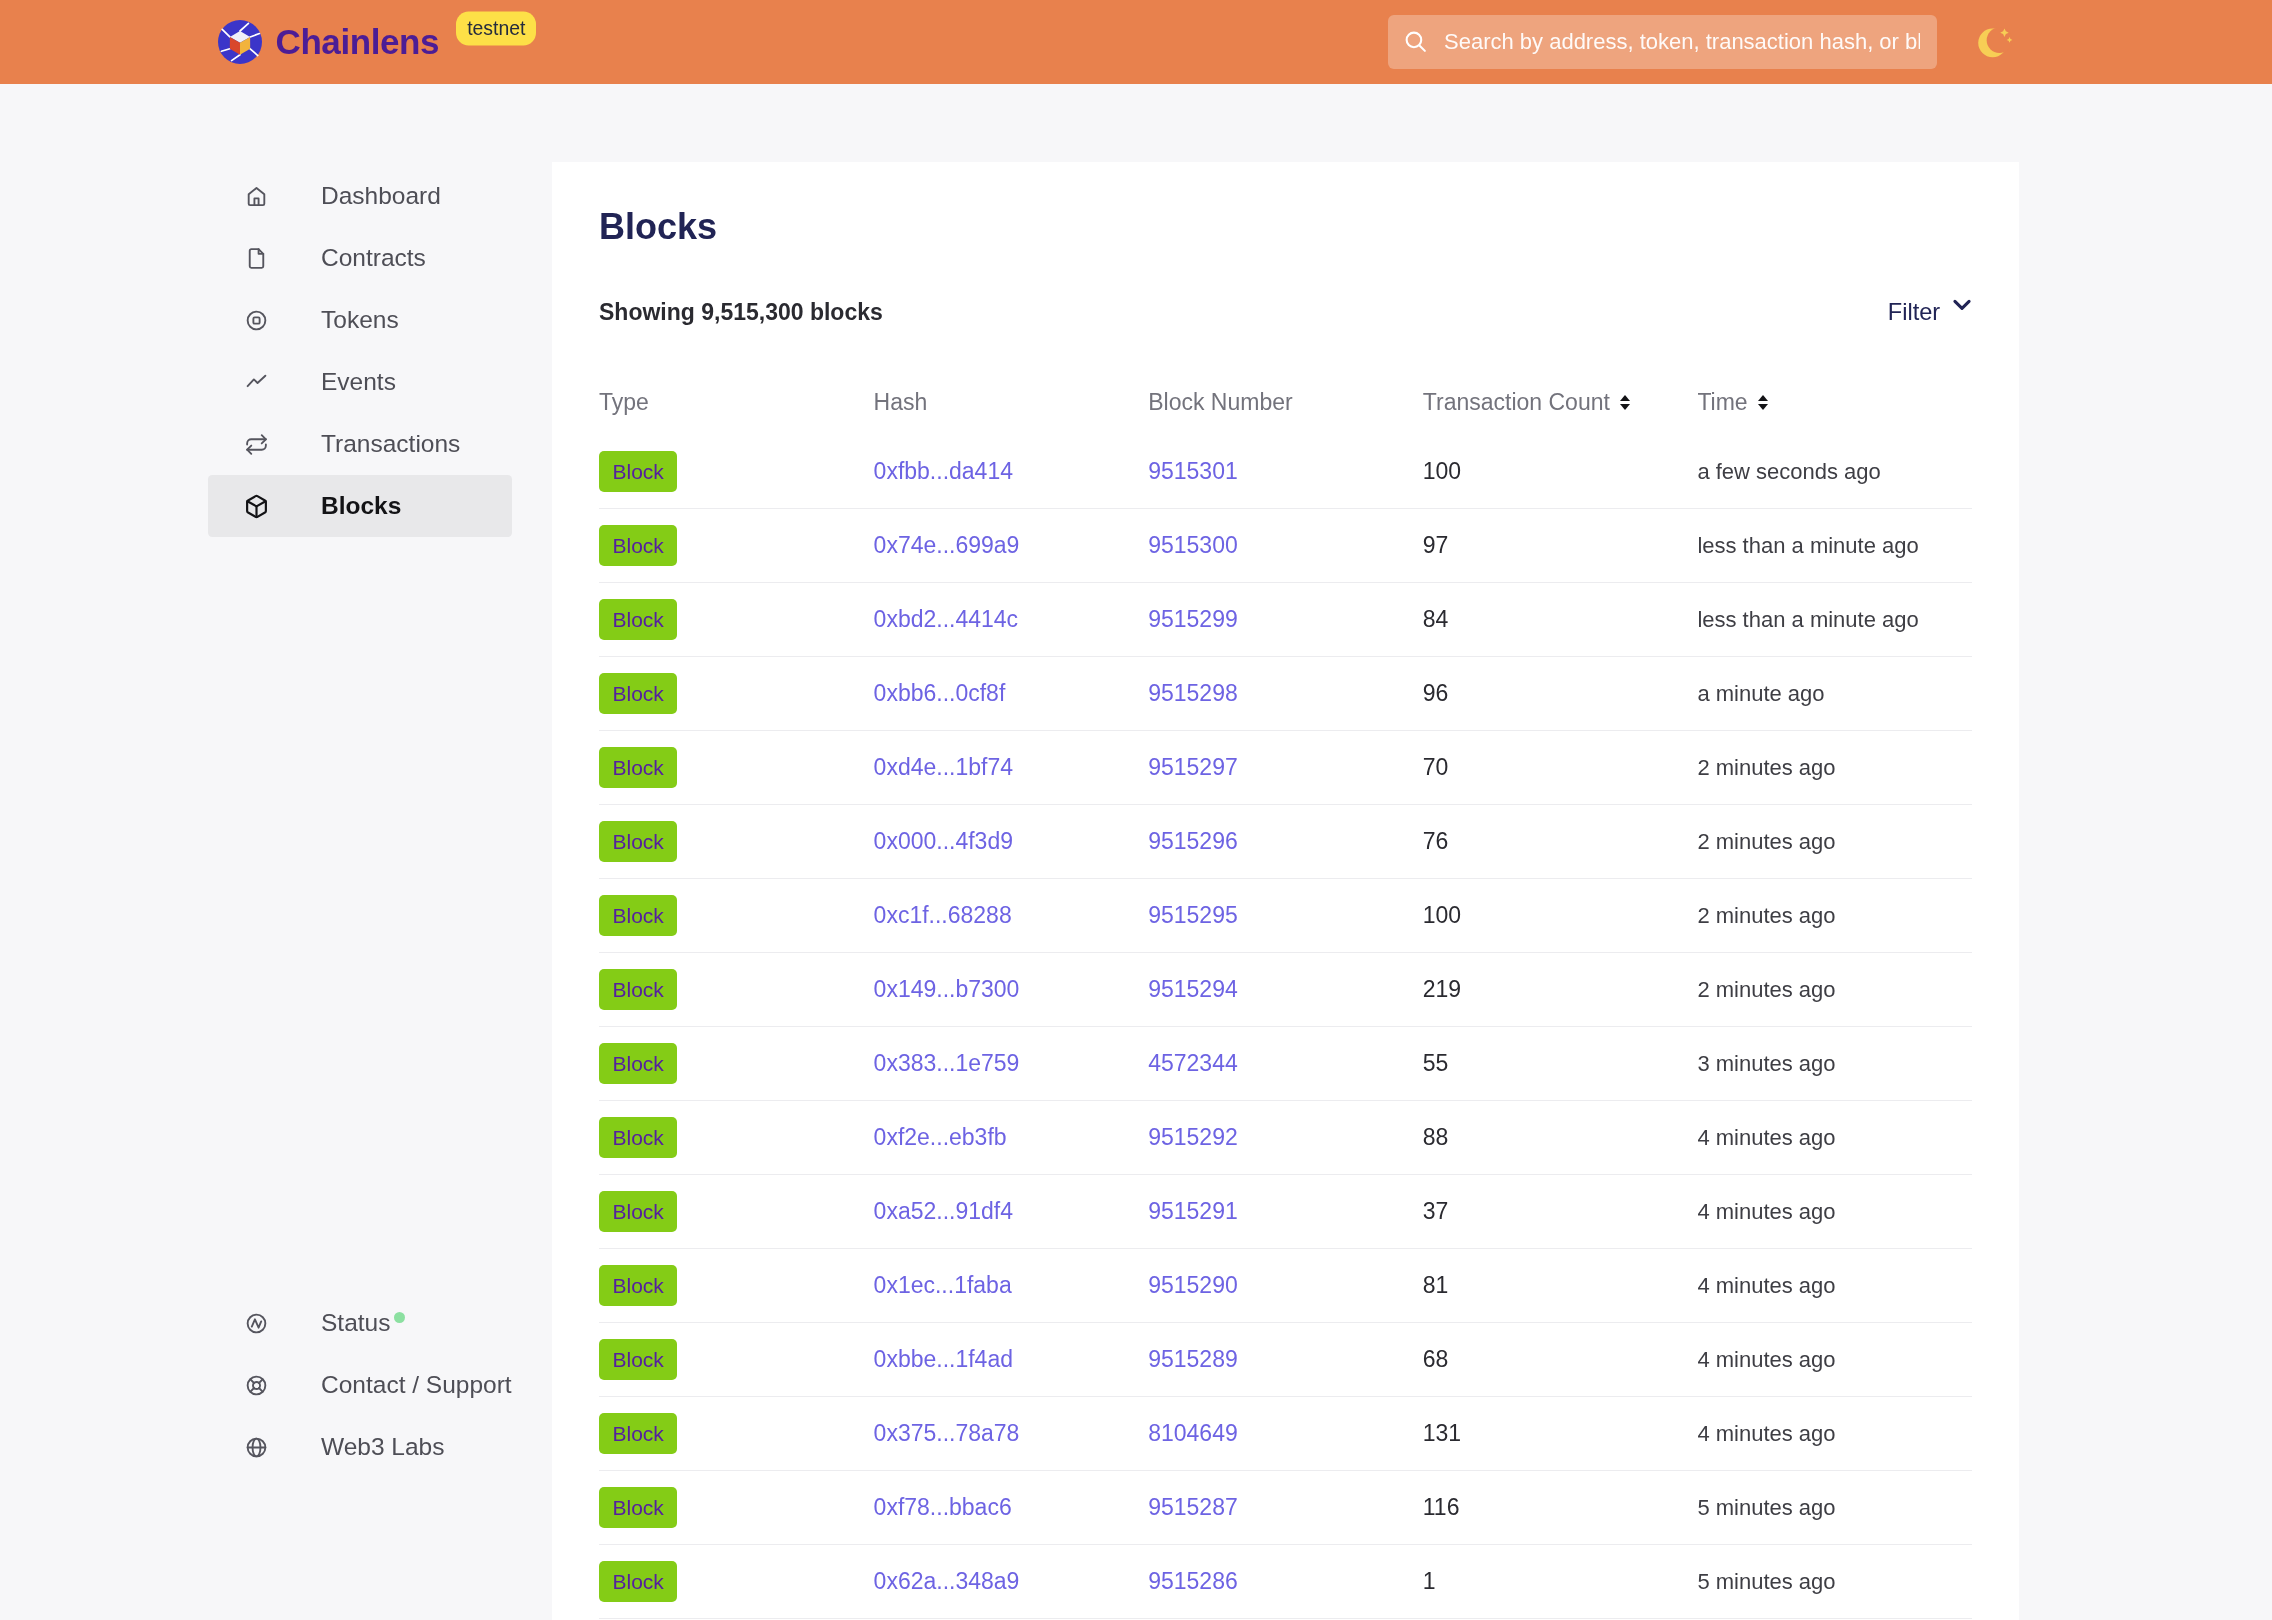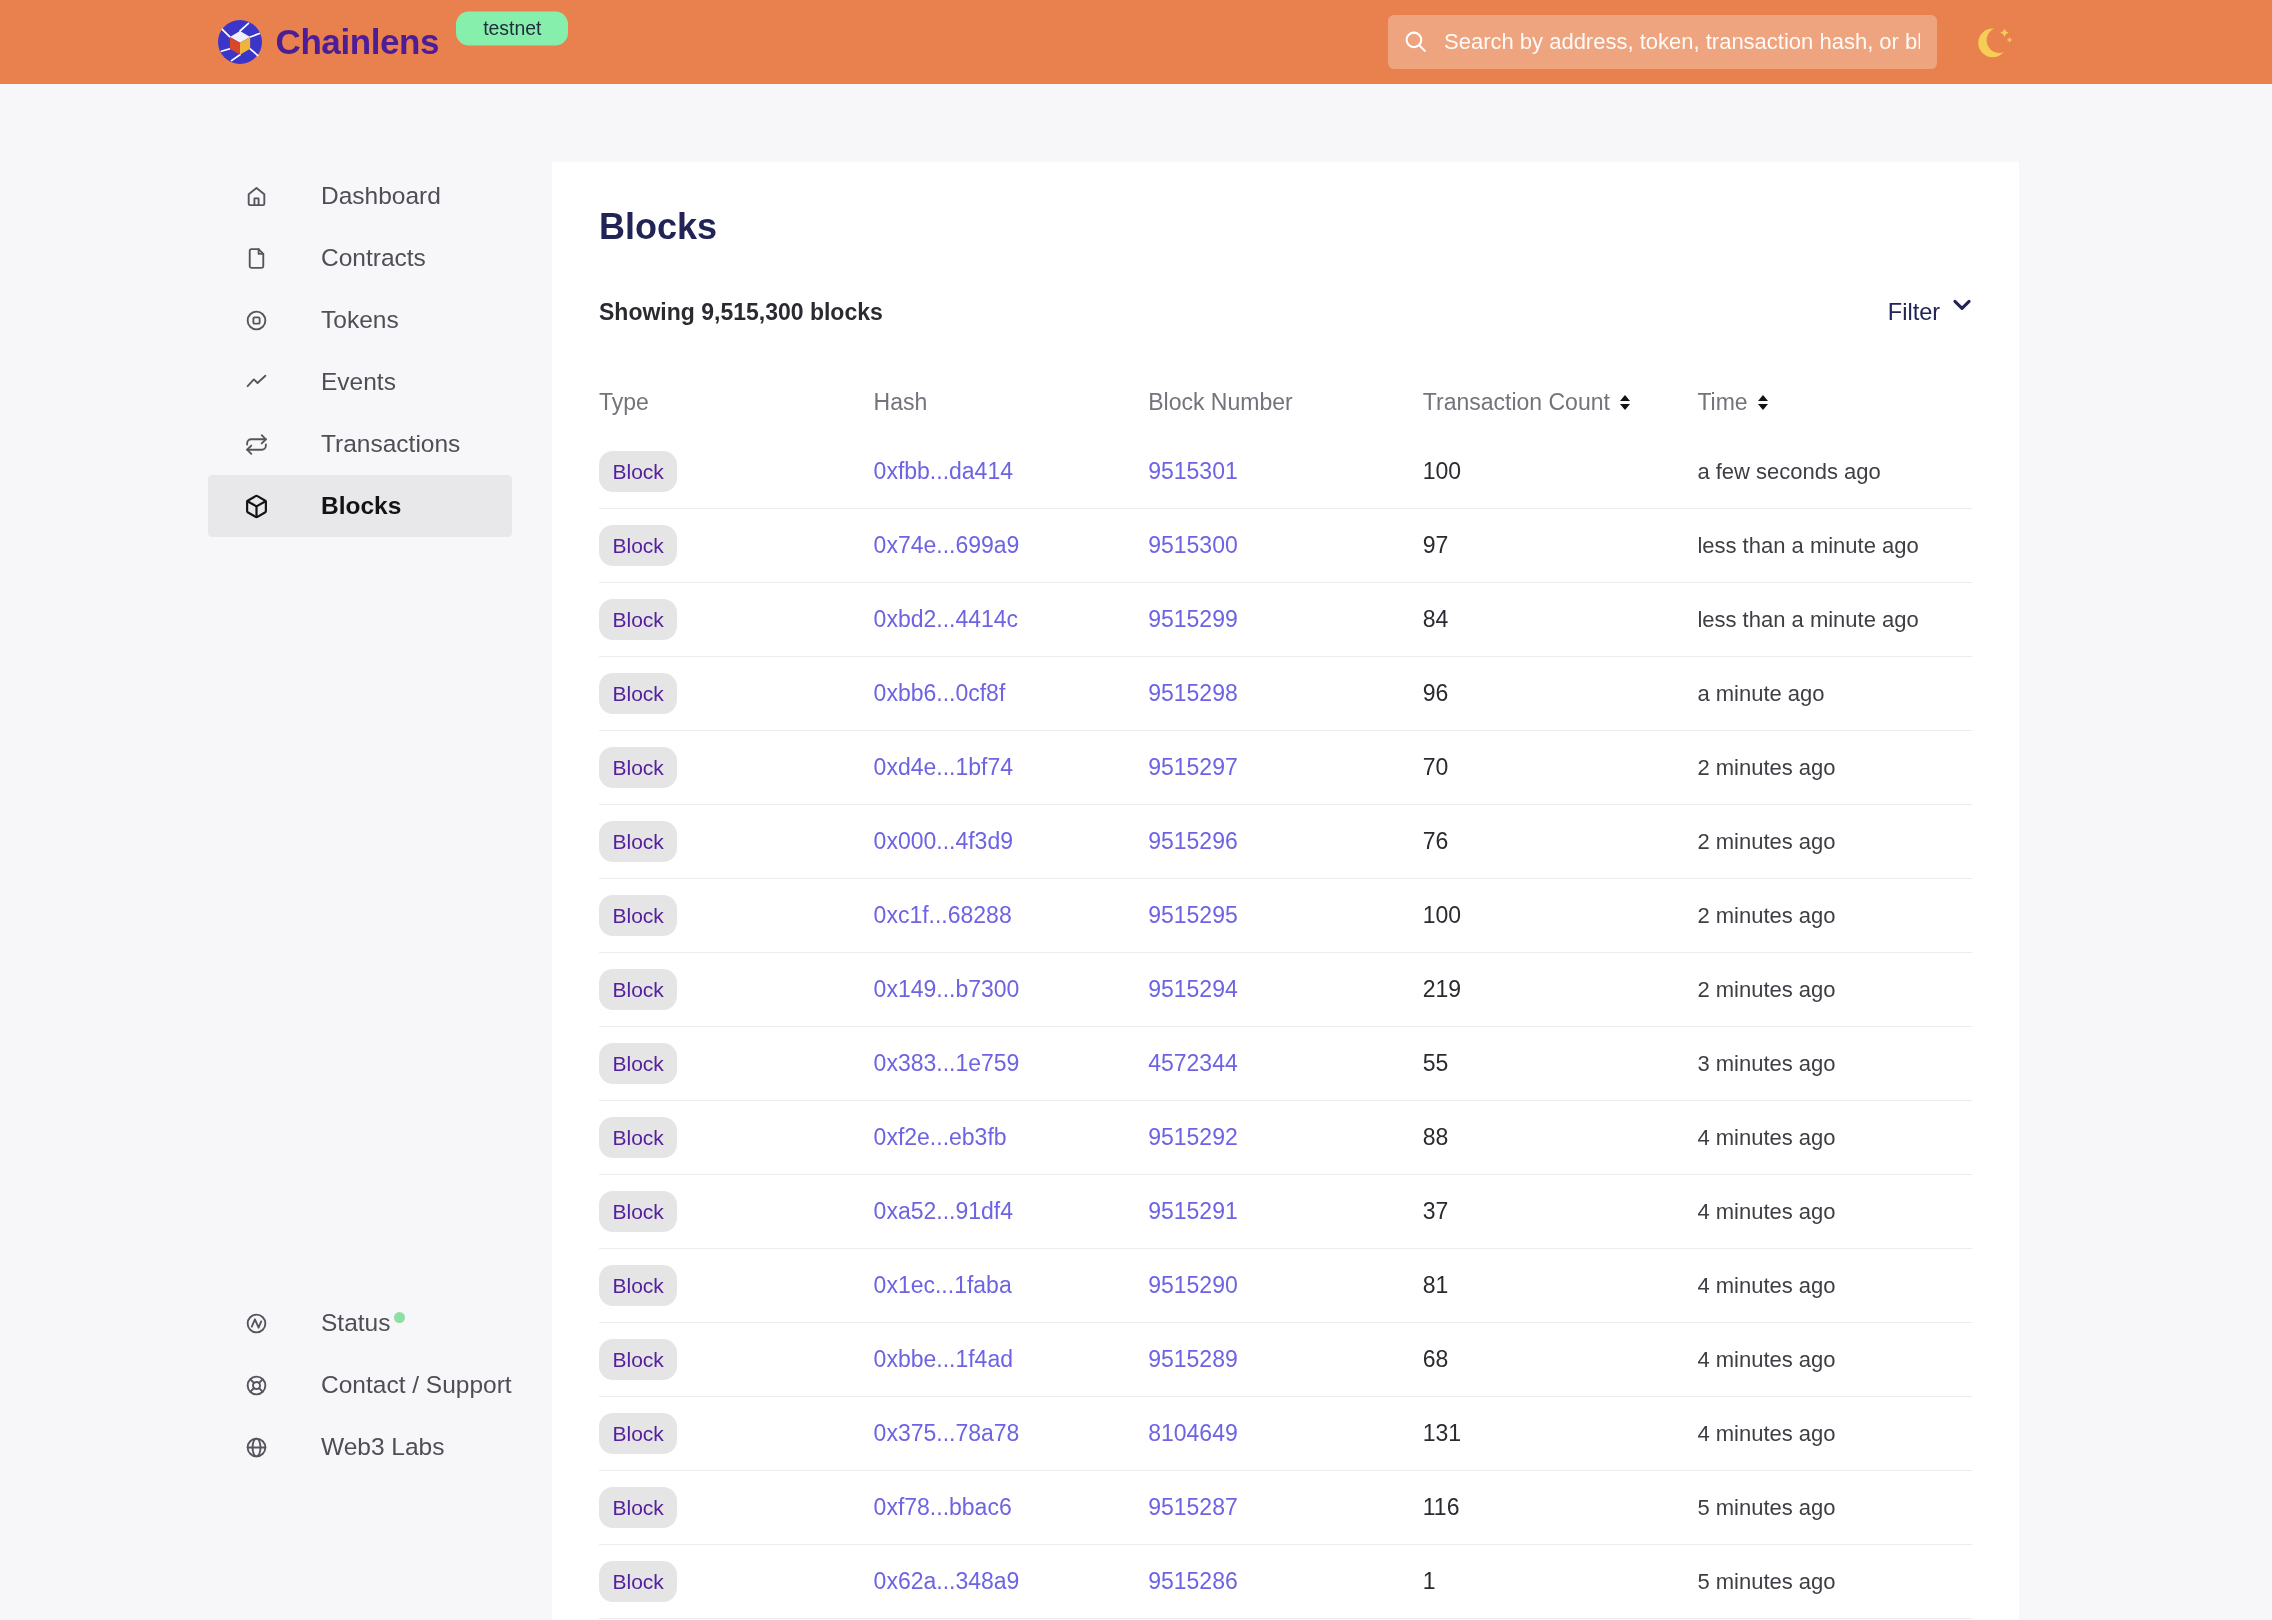--- a/index.html
+++ b/index.html
@@ -15,22 +15,22 @@
   
   .topbar {
     position:absolute; left:0; top:0; width:2273px; height:84px;
     background:#E8814D;
   }
   .brand { position:absolute; left:218px; top:20px; display:flex; align-items:center; }
   .brand-logo { width:44px; height:44px; display:block; }
   .brand-name { margin-left:13.5px; font-size:35px; font-weight:800; color:#4c1d95; letter-spacing:-0.4px; }
   .env-badge {
     margin-left:17px; transform:translateY(-13.5px);
-    background:#86efac; color:#242B3D; font-size:19.4px; font-weight:500;
-    padding:5px 27px; border-radius:12.7px; line-height:1.2;
+    background:#fde047; color:#242B3D; font-size:19.4px; font-weight:500;
+    padding:5px 11px; border-radius:12.7px; line-height:1.2;
   }
   .searchbox { position:absolute; left:1388px; top:15px; width:549px; height:54px; }
   .searchbox input {
     width:100%; height:100%; border:none; outline:none; border-radius:5.9px;
     background:rgba(255,255,255,0.28); color:#FFFFFF;
     font-size:22px; padding:0 17px 0 56px;
     font-family:"Liberation Sans","DejaVu Sans",sans-serif;
   }
   .searchbox input::placeholder { color:rgba(255,255,255,0.95); }
   .search-icon { position:absolute; left:15px; top:14.4px; width:25px; height:25px; pointer-events:none; }
@@ -76,22 +76,22 @@
     color:#73737C; font-size:23px;
   }
   .th { display:flex; align-items:center; gap:10px; }
   .sort-icon { display:inline-flex; flex-direction:column; gap:3.4px; cursor:pointer; }
   .sort-icon .up { width:0; height:0; border-left:5.9px solid transparent; border-right:5.9px solid transparent; border-bottom:6.8px solid #131316; }
   .sort-icon .dn { width:0; height:0; border-left:5.9px solid transparent; border-right:5.9px solid transparent; border-top:6.8px solid #131316; }
 
   .tbody { position:absolute; left:47px; right:47px; top:273px; }
   .trow { height:74px; border-bottom:0.8px solid #ECECEF; }
   .type-badge {
-    display:inline-block; background:#e5e5e5; color:#55209F;
-    font-size:21px; font-weight:500; padding:7.6px 13.5px; border-radius:14px; line-height:1.2;
+    display:inline-block; background:#84cc16; color:#55209F;
+    font-size:21px; font-weight:500; padding:7.6px 13.5px; border-radius:5px; line-height:1.2;
   }
   .hash-link, .block-link { color:#6D63E3; font-size:23px; text-decoration:none; cursor:pointer; }
   .tx-count { font-size:23px; color:#2A2A30; }
   .time-cell { font-size:22px; color:#3E3E44; }
 </style>
 </head>
 <body>
 
 <div class="screen">
 

